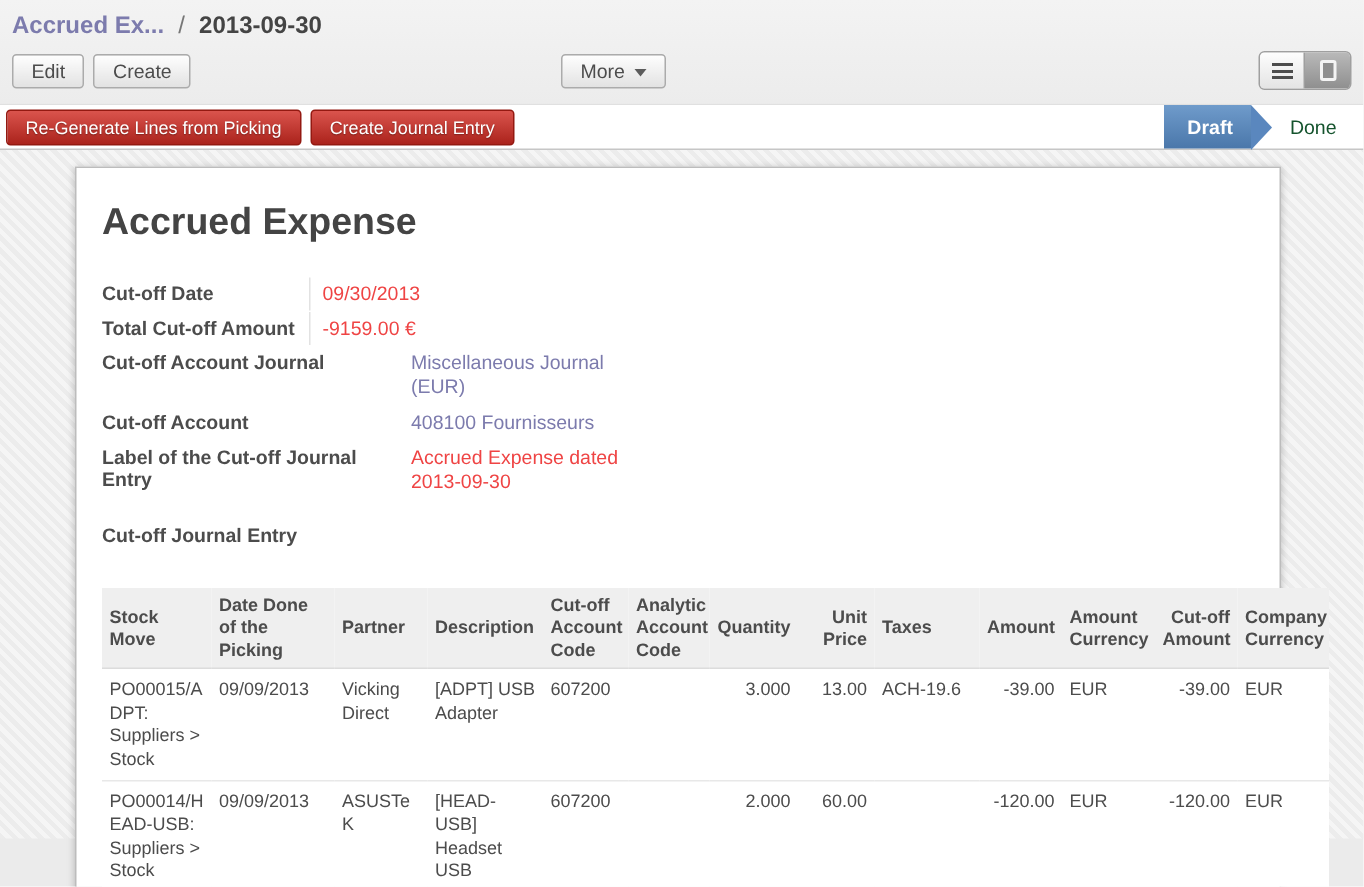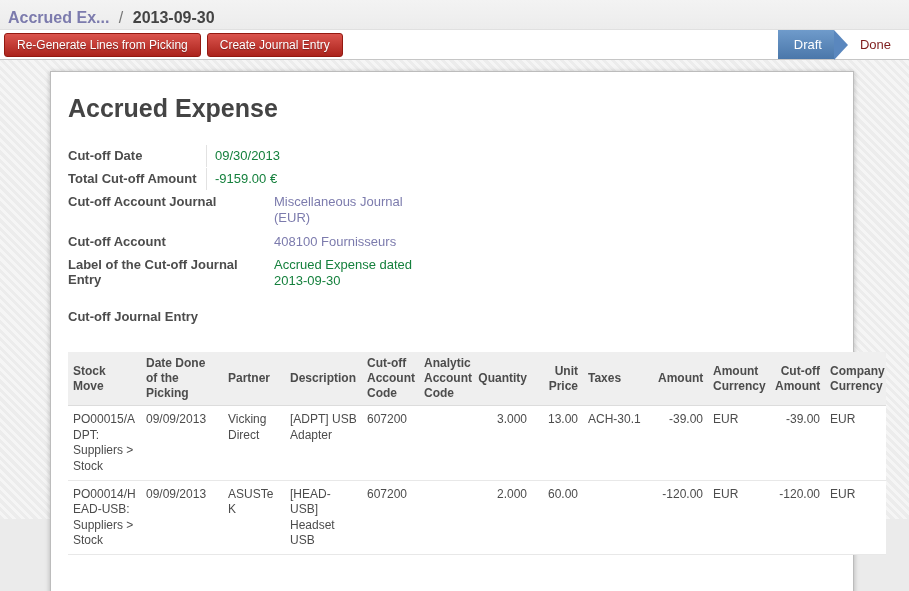--- a/index.html
+++ b/index.html
@@ -51,29 +51,29 @@
   .btn-danger {
     font-size: 12px; font-weight: normal; color: #fff;
     text-shadow: 0 1px 1px rgba(0,0,0,.35);
     background: linear-gradient(#da544d,#ab231c);
     border: 1px solid #941911; border-radius: 3px;
     padding: 4px 12px; margin-right: 6px; cursor: pointer;
   }
   .statebar { margin-left: auto; display: flex; align-items: stretch; font-size: 13px; }
   .state-active {
     position: relative; background: linear-gradient(#6f9bcb,#4a77aa);
-    color: #fff; font-weight: normal; display: flex; align-items: center;
+    color: #fff; font-weight: bold; display: flex; align-items: center;
     padding: 0 12px 0 16px; margin-right: 18px; margin-left: 26px;
   }
   .state-active::after {
     content: ""; position: absolute; right: -14px; top: 0;
     border-top: 15.5px solid transparent; border-bottom: 15.5px solid transparent;
     border-left: 14px solid #5a87be; z-index: 2;
   }
-  .state-inactive { display: flex; align-items: center; color: #7f1d1d; padding: 0 18px 0 8px; }
+  .state-inactive { display: flex; align-items: center; color: #14532d; padding: 0 18px 0 8px; }
 
   
   .canvas {
     height: 459px;
     background: repeating-linear-gradient(45deg, #ececec 0 3px, #f5f5f5 3px 6px);
     padding-top: 11px;
   }
   .sheet {
     margin-left: 50px; width: 804px; height: 600px;
     background: #fff; border: 1px solid #bcbcbc;
@@ -83,21 +83,21 @@
   .sheet-title { font-size: 25px; font-weight: bold; color: #444; margin: 8px 0 22px 0; }
 
   
   .field-groups { display: flex; flex-direction: column; }
   .group-left { width: 403px; }
   .group-right { flex: 1; }
   .frow { display: flex; font-size: 13px; margin-bottom: 1px; }
   .flabel { font-weight: bold; color: #4c4c4c; padding: 3px 6px 3px 0; }
   .group-left .flabel { width: 138px; }
   .group-right .flabel { width: 198px; }
-  .fvalue { padding: 3px 0 3px 8px; color: #15803d; }
+  .fvalue { padding: 3px 0 3px 8px; color: #ef4444; }
   .group-left .fvalue { border-left: 1px solid #e2e2e2; min-height: 22px; flex: 1; }
   .group-right .fvalue { max-width: 168px; line-height: 1.25; }
   .fvalue.link { color: #7c7bad; cursor: pointer; }
   .frow.gap-before { margin-top: 14px; }
 
   
   .table-wrap { margin-top: 24px; margin-right: -50px; }
   table.lines {
     border-collapse: collapse; table-layout: fixed; width: 818px;
     font-size: 12px; background: #fff;
@@ -116,20 +116,35 @@
   table.lines .right { text-align: right; }
 </style>
 </head>
 <body>
 
 <div class="topbar">
   <div class="breadcrumb-row">
     <span class="crumb-link">Accrued Ex...</span>
     <span class="crumb-sep">/</span>
     <span class="crumb-current">2013-09-30</span>
+  </div>
+  <div class="controls-row">
+    <span class="btn">Edit</span>
+    <span class="btn">Create</span>
+    <span class="more-wrap">
+      <span class="btn"><span>More</span><span class="caret"></span></span>
+    </span>
+    <span class="switcher">
+      <span class="switch-seg seg-list">
+        <span class="icon-list-lines"></span>
+      </span>
+      <span class="switch-seg seg-form">
+        <span class="icon-form-page"></span>
+      </span>
+    </span>
   </div>
 </div>
 
 <div class="statusbar">
   <div class="action-btns">
     <span class="btn-danger">Re-Generate Lines from Picking</span>
     <span class="btn-danger">Create Journal Entry</span>
   </div>
   <div class="statebar">
     <span class="state-active">Draft</span>
@@ -209,21 +224,21 @@
         <tbody>
             <tr>
               <td class="left">PO00015/ADPT: Suppliers &gt; Stock</td>
               <td class="left">09/09/2013</td>
               <td class="left">Vicking Direct</td>
               <td class="left">[ADPT] USB Adapter</td>
               <td class="left">607200</td>
               <td class="left"></td>
               <td class="right">3.000</td>
               <td class="right">13.00</td>
-              <td class="left">ACH-30.1</td>
+              <td class="left">ACH-19.6</td>
               <td class="right">-39.00</td>
               <td class="left">EUR</td>
               <td class="right">-39.00</td>
               <td class="left">EUR</td>
             </tr>
             <tr>
               <td class="left">PO00014/HEAD-USB: Suppliers &gt; Stock</td>
               <td class="left">09/09/2013</td>
               <td class="left">ASUSTeK</td>
               <td class="left">[HEAD-USB] Headset USB</td>

